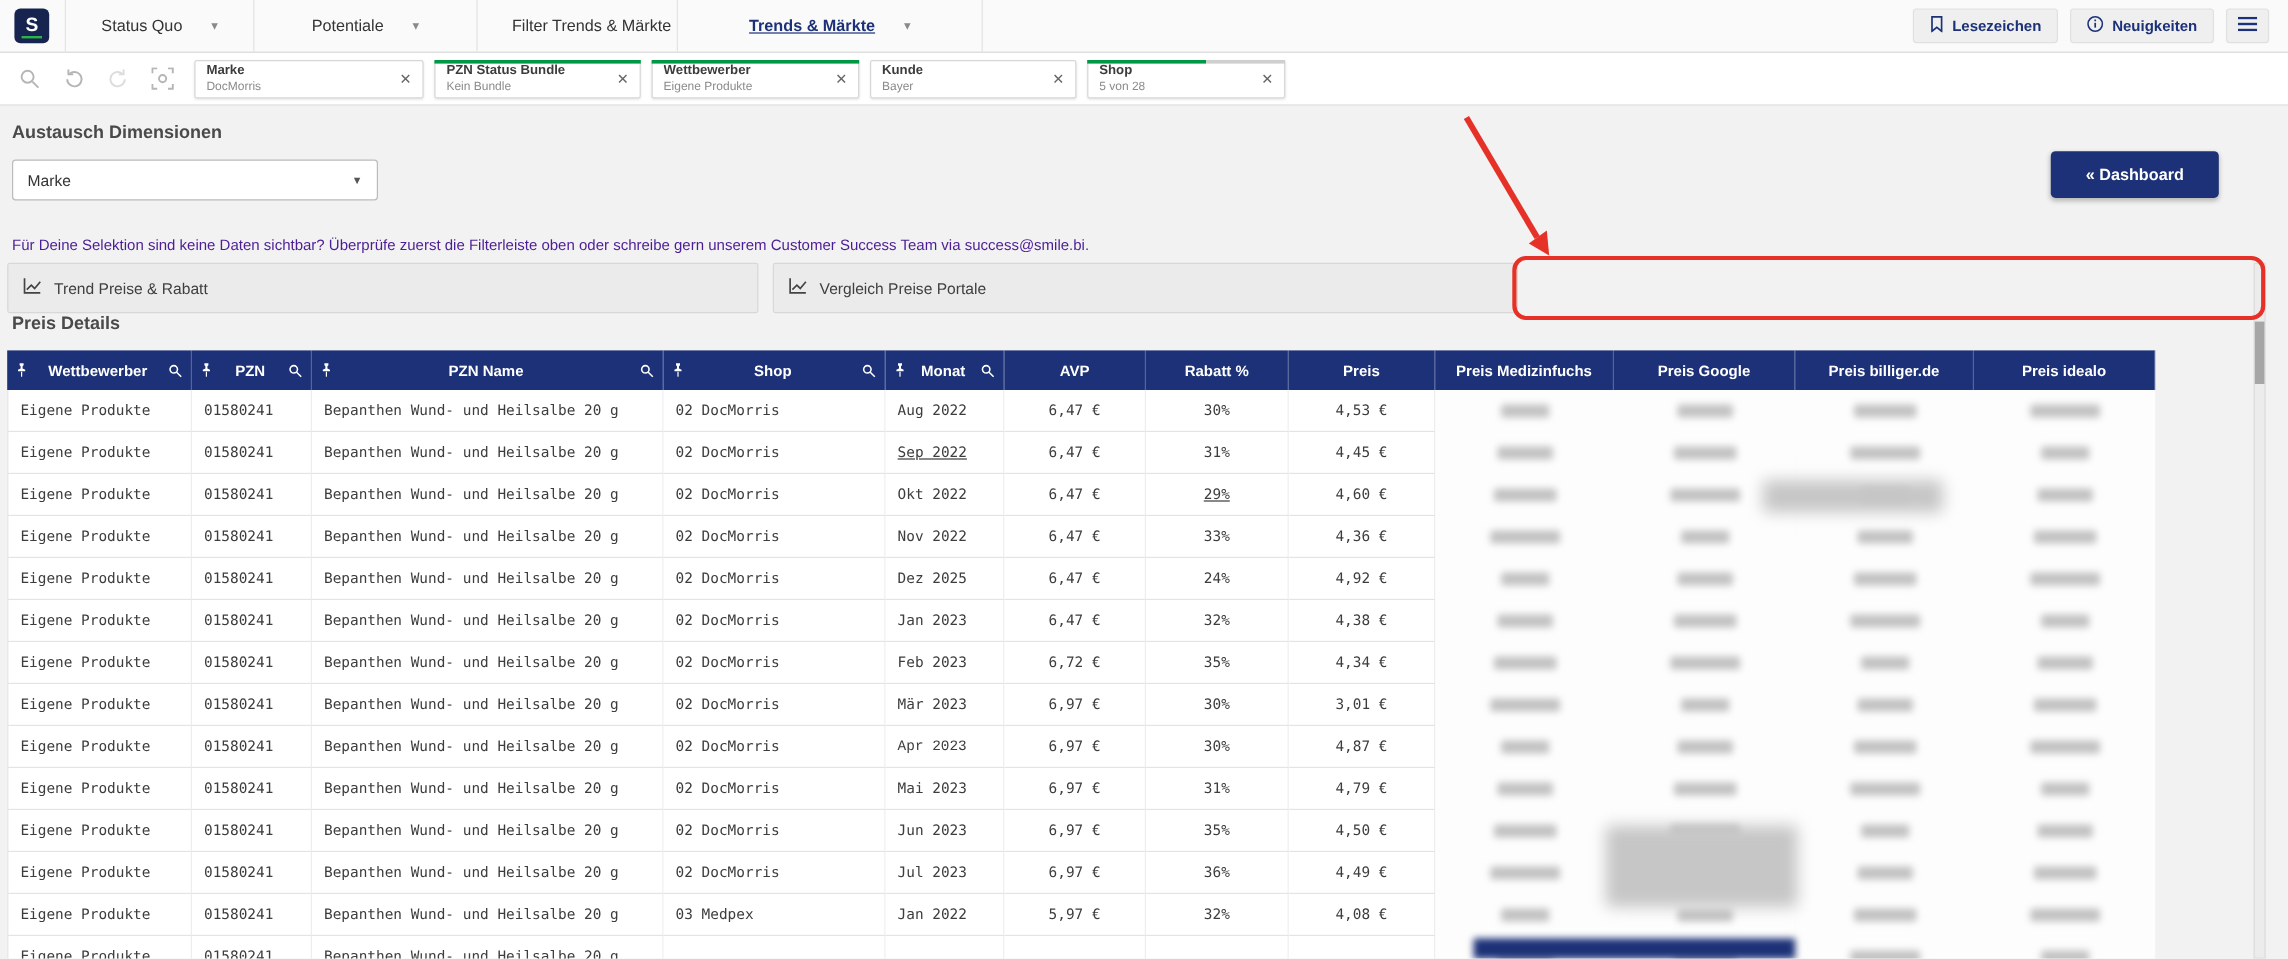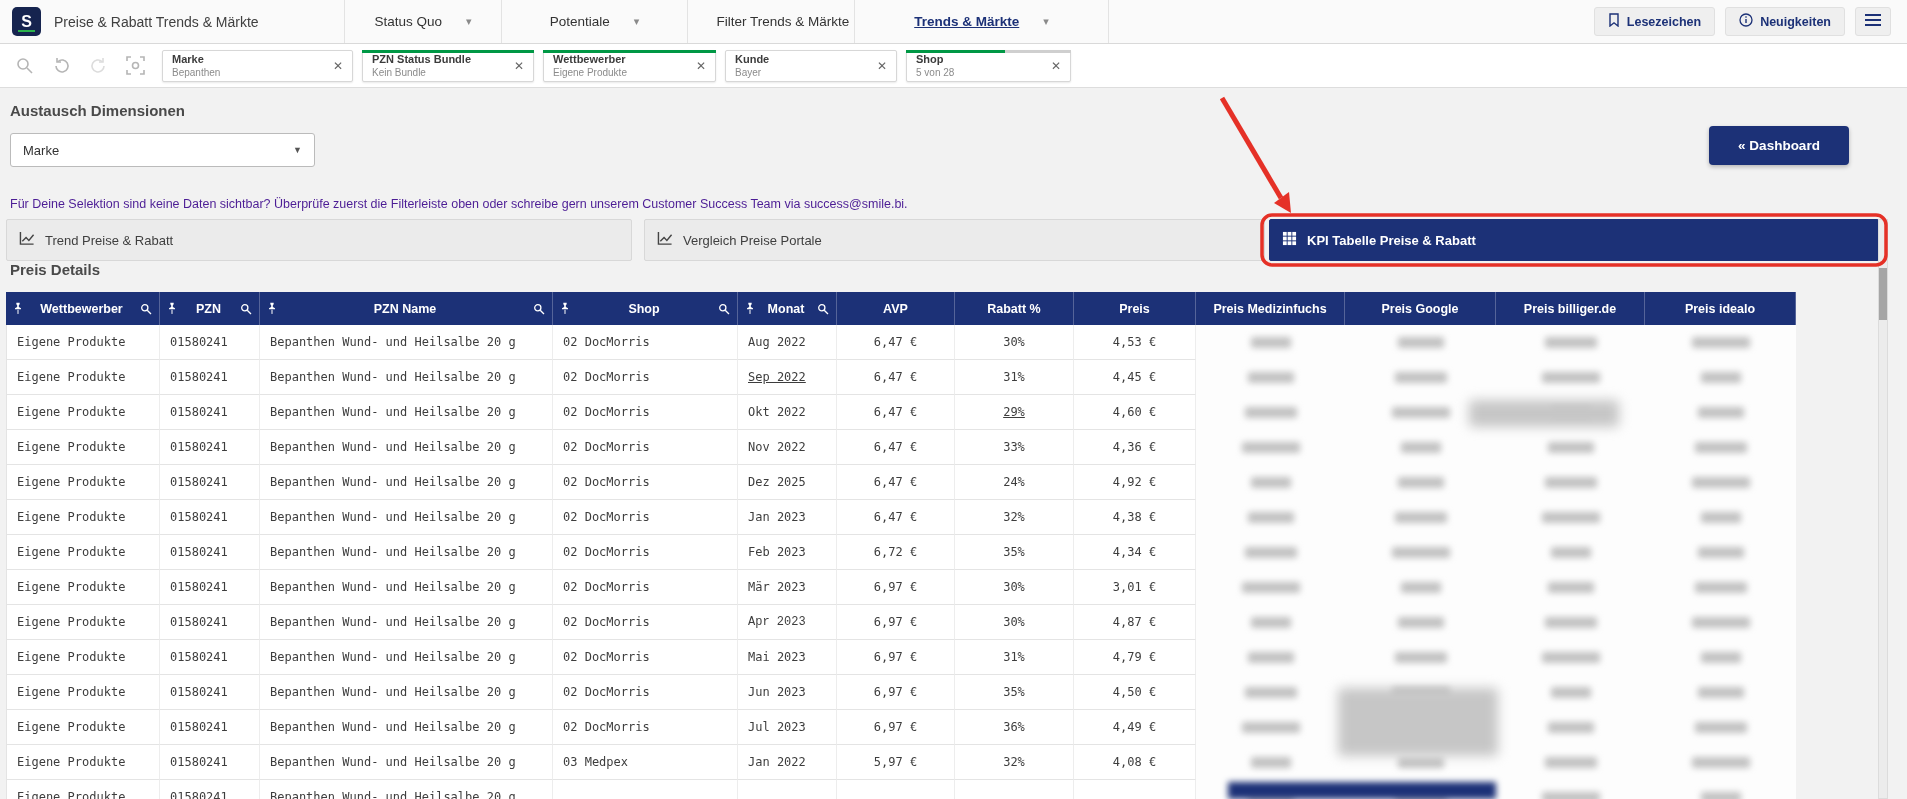--- a/index.html
+++ b/index.html
@@ -98,21 +98,20 @@
 <body>
 
 <div class="page">
 
   <div class="topbar">
     <div class="logo-wrap">
       <div class="logo">
           <span>S</span>
         </div>
     </div>
-    <div class="app-title">Preise &amp; Rabatt Trends &amp; Märkte</div>
     <div class="nav">
       <div class="nav-item w1">
         <span class="nav-label">Status Quo</span>
         <span class="nav-caret">▾</span>
       </div>
       <div class="nav-item w2">
         <span class="nav-label">Potentiale</span>
         <span class="nav-caret">▾</span>
       </div>
       <div class="nav-item w3">
@@ -173,21 +172,21 @@
             <path d="M1 5V1h4M14 1h4v4M18 14v4h-4M5 18H1v-4" fill="none" stroke="#b5b5b5" stroke-width="1.6"></path>
             <circle cx="9.5" cy="9.5" r="3" fill="none" stroke="#b5b5b5" stroke-width="1.6"></circle>
           </svg>
         </span>
     </div>
     <div class="chips">
       <div class="chip c1">
         <div class="chip-accent"></div>
         <div class="chip-texts">
           <div class="chip-title">Marke</div>
-          <div class="chip-value">Bepanthen</div>
+          <div class="chip-value">DocMorris</div>
         </div>
         <span class="chip-close">✕</span>
       </div>
       <div class="chip c2">
         <div class="chip-accent"></div>
         <div class="chip-texts">
           <div class="chip-title">PZN Status Bundle</div>
           <div class="chip-value">Kein Bundle</div>
         </div>
         <span class="chip-close">✕</span>
@@ -234,36 +233,20 @@
         </svg></span>
     <span>Trend Preise &amp; Rabatt</span>
   </div>
   <div class="tab t2">
     <span><svg width="16" height="15" viewBox="0 0 16 16">
           <path d="M1 1v13h14" stroke="#444" fill="none" stroke-width="1.5"></path>
           <path d="M3 11l4-4 3 3 5-6" stroke="#444" fill="none" stroke-width="1.5"></path>
         </svg></span>
     <span>Vergleich Preise Portale</span>
   </div>
-  <div class="tab t3 active">
-    <span><svg width="15" height="15" viewBox="0 0 16 16">
-          <g fill="#fff">
-            <rect x="1" y="1" width="4" height="4"></rect>
-            <rect x="6" y="1" width="4" height="4"></rect>
-            <rect x="11" y="1" width="4" height="4"></rect>
-            <rect x="1" y="6" width="4" height="4"></rect>
-            <rect x="6" y="6" width="4" height="4"></rect>
-            <rect x="11" y="6" width="4" height="4"></rect>
-            <rect x="1" y="11" width="4" height="4"></rect>
-            <rect x="6" y="11" width="4" height="4"></rect>
-            <rect x="11" y="11" width="4" height="4"></rect>
-          </g>
-        </svg></span>
-    <span>KPI Tabelle Preise &amp; Rabatt</span>
-  </div>
 
   <div class="table-heading">Preis Details</div>
 
   <div class="t-head">
       <div class="th" style="width: 154px;">
         <span class="hicon">
           <svg width="10" height="13" viewBox="0 0 12 14">
             <path fill="#fff" d="M4 0h4v2L7 3v2.2L9.6 6.6V8H2.4V6.6L5 5.2V3L4 2z"></path>
             <rect x="5.4" y="8.5" width="1.2" height="5" fill="#fff"></rect>
           </svg>

